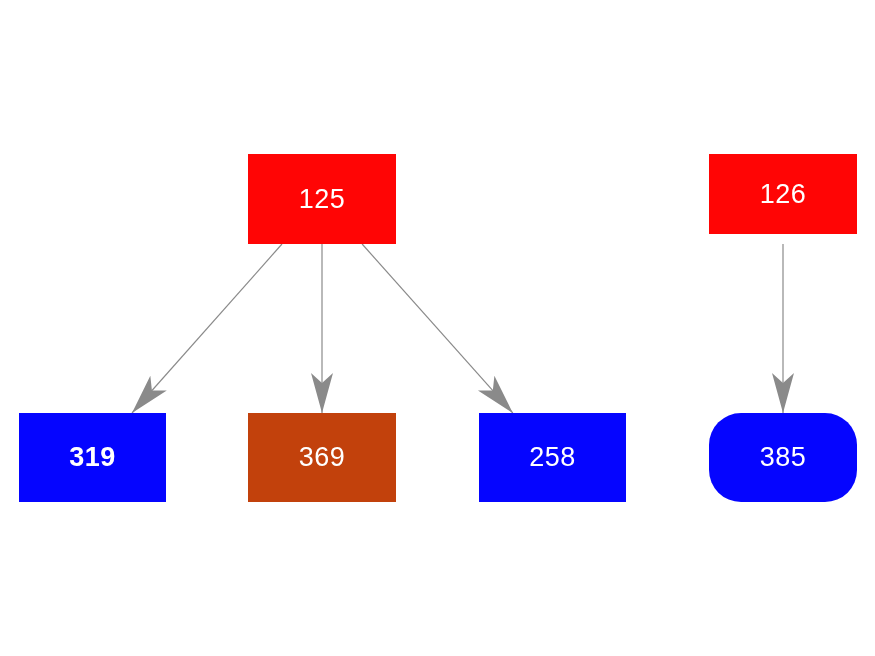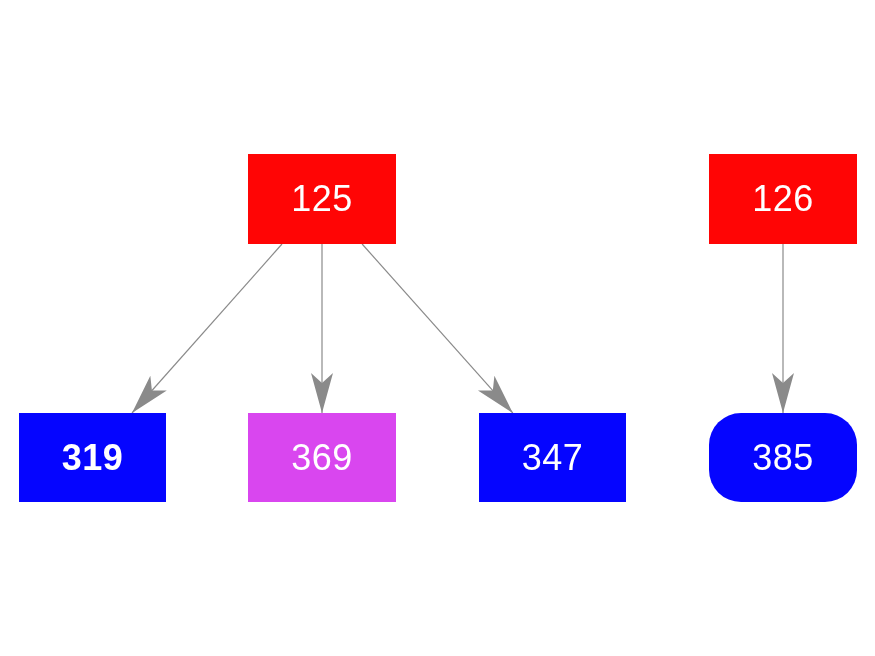--- a/index.html
+++ b/index.html
@@ -24,21 +24,21 @@
     display: block;
   }
   .node {
     position: absolute;
     display: flex;
     align-items: center;
     justify-content: center;
   }
   .node-label {
     color: #ffffff;
-    font-size: 36px;
+    font-size: 27px;
     line-height: 1;
     letter-spacing: 0.5px;
     user-select: none;
   }
 </style>
 </head>
 <body>
 
 <div id="canvas">
   <svg id="edges" xmlns="http://www.w3.org/2000/svg">
@@ -51,29 +51,29 @@
         <line x1="282.0" y1="244.0" x2="132.0" y2="413.0" stroke="#8a8a8a" stroke-width="1.2" marker-end="url(#arrowhead)"></line>
         <line x1="322.0" y1="244.0" x2="322.0" y2="413.0" stroke="#8a8a8a" stroke-width="1.2" marker-end="url(#arrowhead)"></line>
         <line x1="362.1" y1="244.0" x2="512.8" y2="413.0" stroke="#8a8a8a" stroke-width="1.2" marker-end="url(#arrowhead)"></line>
         <line x1="783.0" y1="244.0" x2="783.0" y2="413.0" stroke="#8a8a8a" stroke-width="1.2" marker-end="url(#arrowhead)"></line>
       </g>
   </svg>
   <div id="nodes">
       <div class="node" style="left: 248px; top: 154px; width: 148px; height: 90px; background: rgb(255, 5, 5);">
         <span class="node-label">125</span>
       </div>
-      <div class="node" style="left: 709px; top: 154px; width: 148px; height: 90px; background: rgb(255, 5, 5);">
+      <div class="node" style="left: 709px; top: 154px; width: 148px; height: 80px; background: rgb(255, 5, 5);">
         <span class="node-label">126</span>
       </div>
       <div class="node" style="left: 19px; top: 413px; width: 147px; height: 89px; background: rgb(5, 5, 255); font-weight: bold;">
         <span class="node-label">319</span>
       </div>
-      <div class="node" style="left: 248px; top: 413px; width: 148px; height: 89px; background: #d946ef;">
+      <div class="node" style="left: 248px; top: 413px; width: 148px; height: 89px; background: #c2410c;">
         <span class="node-label">369</span>
       </div>
       <div class="node" style="left: 479px; top: 413px; width: 147px; height: 89px; background: rgb(5, 5, 255);">
-        <span class="node-label">347</span>
+        <span class="node-label">258</span>
       </div>
       <div class="node" style="left: 709px; top: 413px; width: 148px; height: 89px; background: rgb(5, 5, 255); border-radius: 32px;">
         <span class="node-label">385</span>
       </div>
     </div>
 </div>
 
 </body></html>

